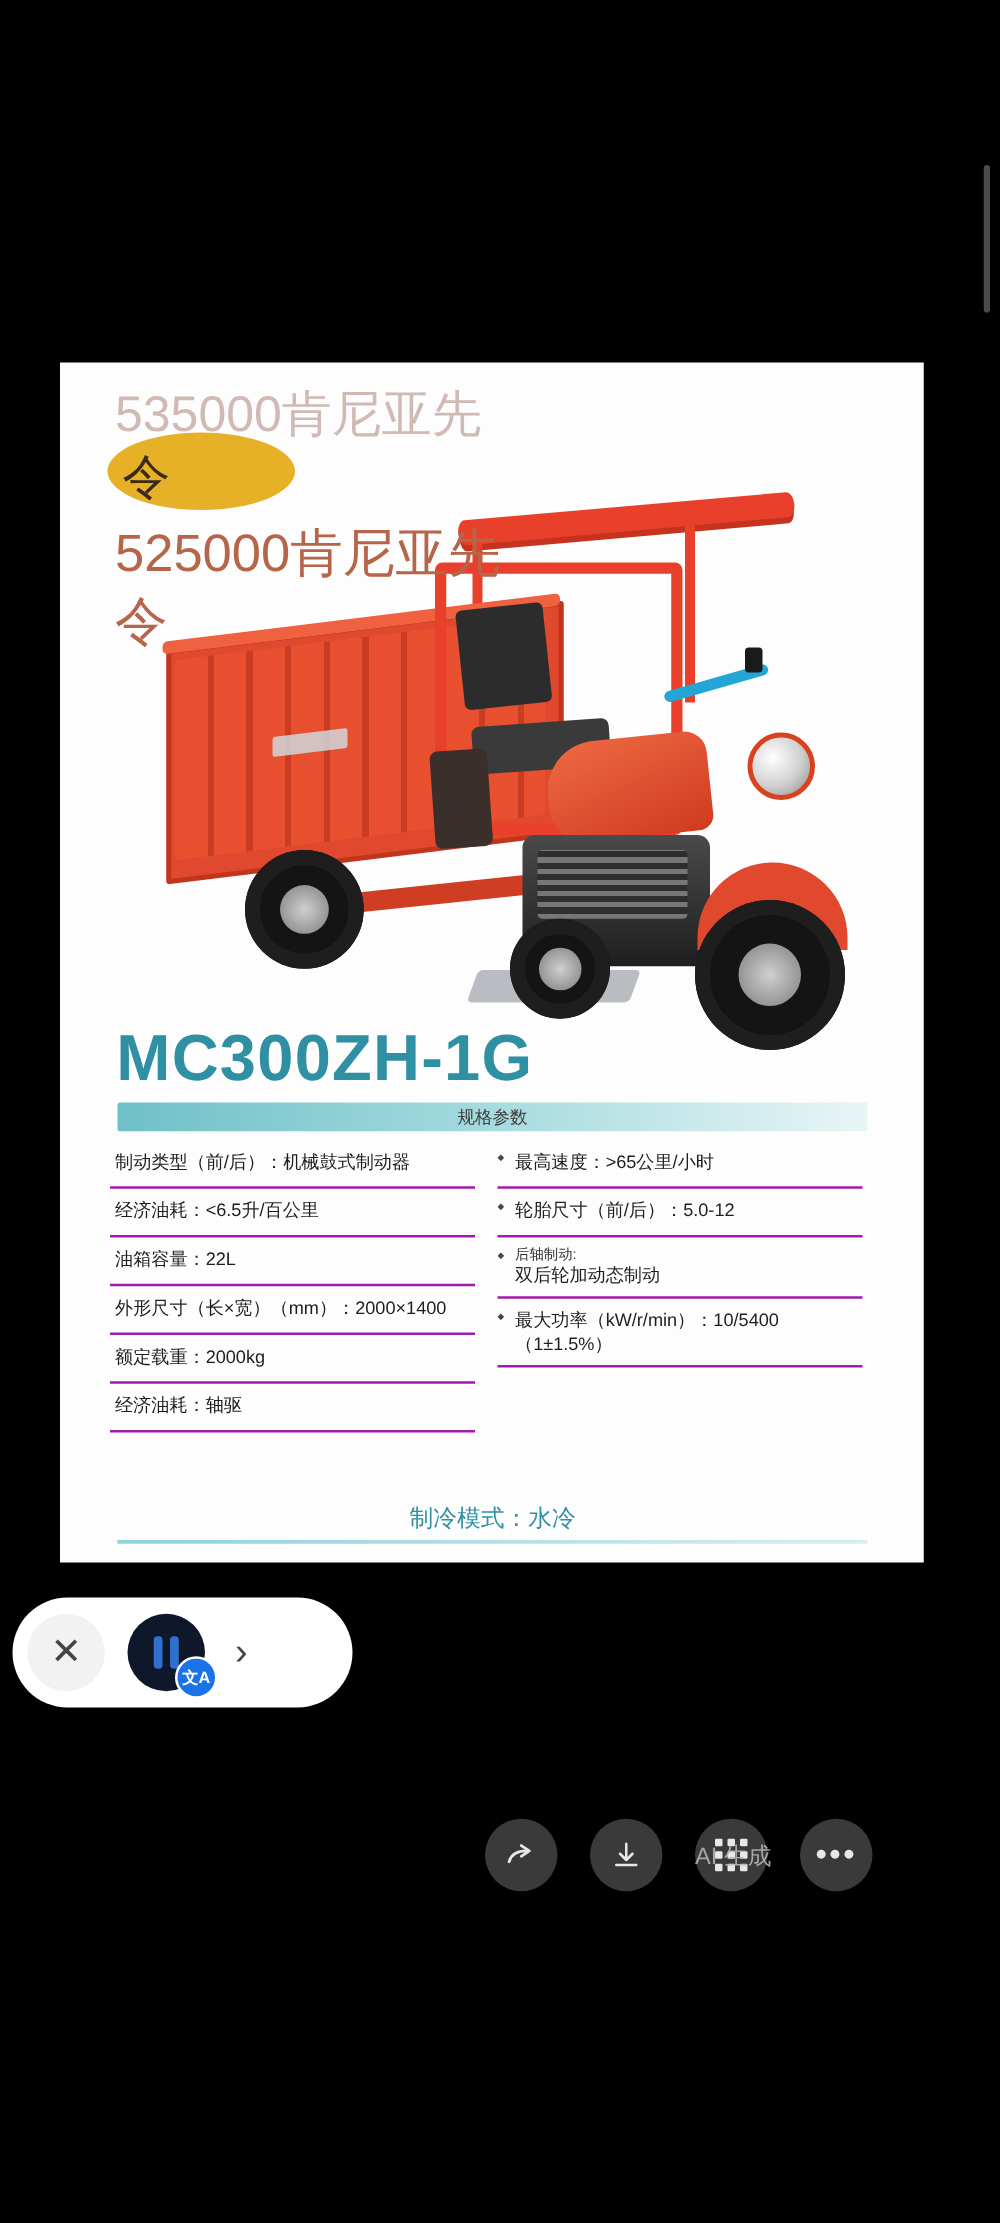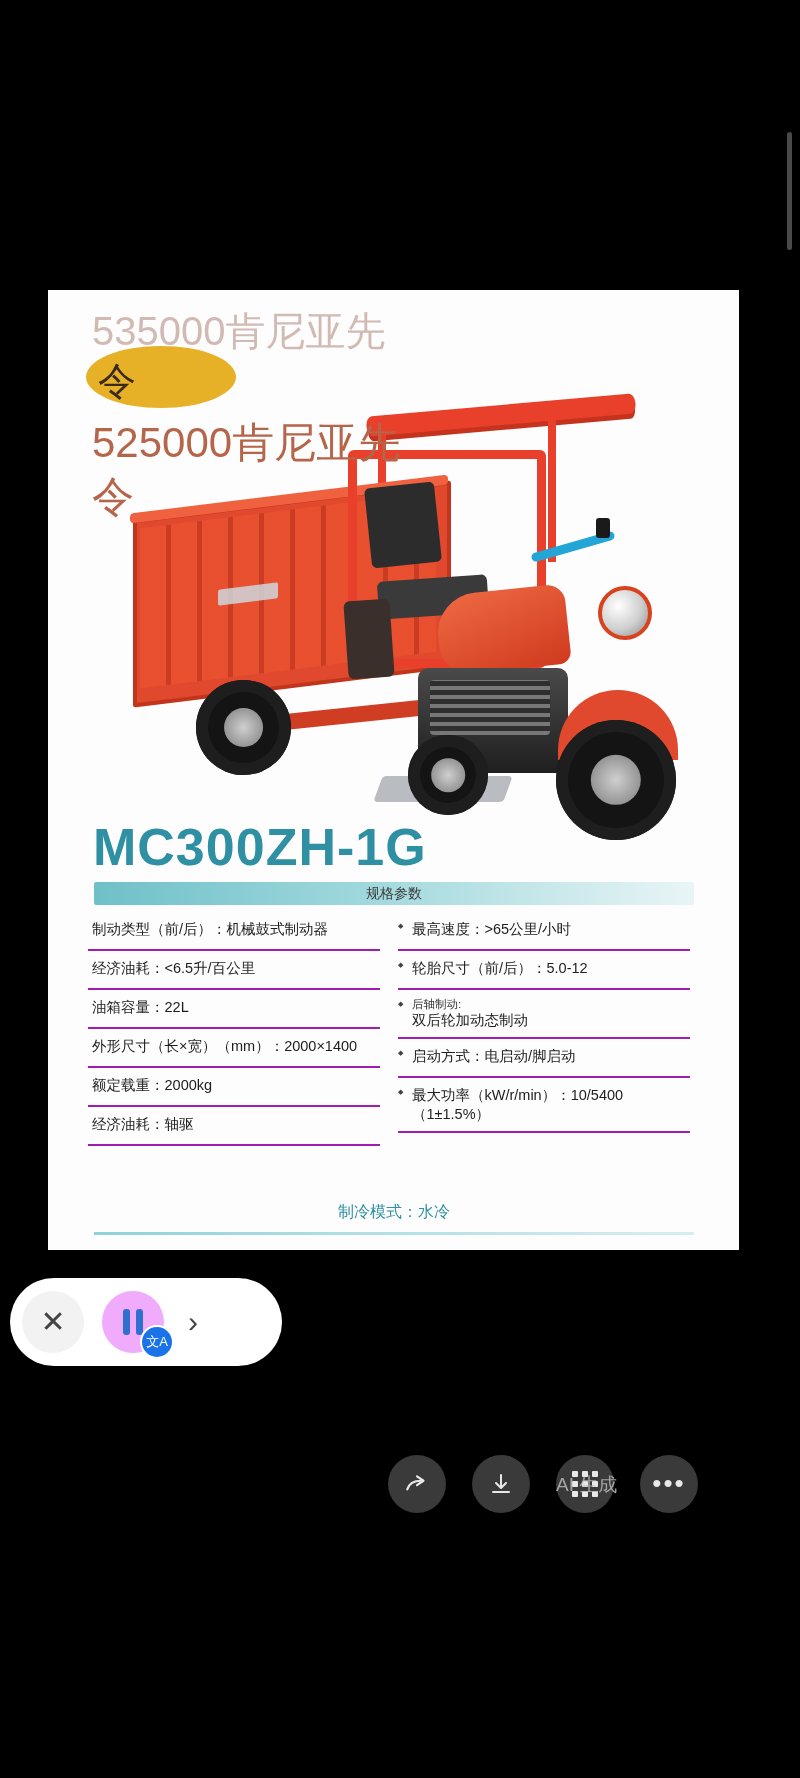--- a/index.html
+++ b/index.html
@@ -257,21 +257,21 @@
     font-size: 11.5px;
     color: #333;
     line-height: 1.15;
   }
   .spec-footer {
     position: absolute;
     left: 46px;
     top: 912px;
     width: 600px;
     text-align: center;
-    font-size: 16px;
+    font-size: 19px;
     color: #3090a5;
   }
   .spec-footer-rule {
     position: absolute;
     left: 46px;
     top: 942px;
     width: 600px;
     height: 3px;
     background: linear-gradient(90deg,#8fd2d8,#d8eef0);
   }
@@ -295,22 +295,22 @@
     border-radius: 50%;
     background: #f2f2f2;
     display: flex; align-items: center; justify-content: center;
     color: #444; font-size: 30px; line-height: 1;
   }
   .tb-pause {
     position: relative;
     width: 62px; height: 62px;
     margin-left: 18px;
     border-radius: 50%;
-    background: #f0abfc;
-    display: flex; align-items: center; justify-content: center;
+    background: #0f172a;
+    display: flex; align-items: center; justify-content: center; font-weight: bold;
   }
   .tb-pause .bars {
     display: flex; gap: 6px;
   }
   .tb-pause .bars i {
     display: block; width: 7px; height: 26px;
     background: #2f6fd0; border-radius: 3px;
   }
   .tb-lang-badge {
     position: absolute;
@@ -420,21 +420,20 @@
       <div class="spec-item">额定载重：2000kg</div>
       <div class="spec-item">经济油耗：轴驱</div>
     </div>
     <div class="spec-col right">
       <div class="spec-item">最高速度：&gt;65公里/小时</div>
       <div class="spec-item">轮胎尺寸（前/后）：5.0-12</div>
       <div class="spec-item">
         <span class="sub">后轴制动:</span>
         <span>双后轮加动态制动</span>
       </div>
-      <div class="spec-item">启动方式：电启动/脚启动</div>
       <div class="spec-item small">最大功率（kW/r/min）：10/5400（1±1.5%）</div>
     </div>
   </div>
 
   <div class="spec-footer">制冷模式：水冷</div>
   <div class="spec-footer-rule"></div>
 </div>
 
 <div class="translate-bar">
   <div class="tb-close">✕</div>

